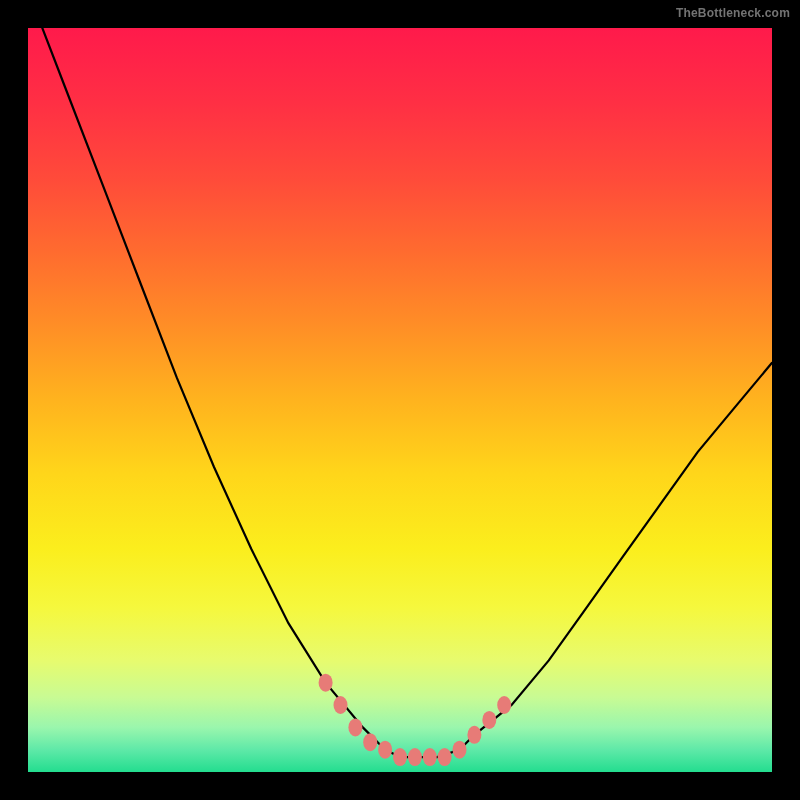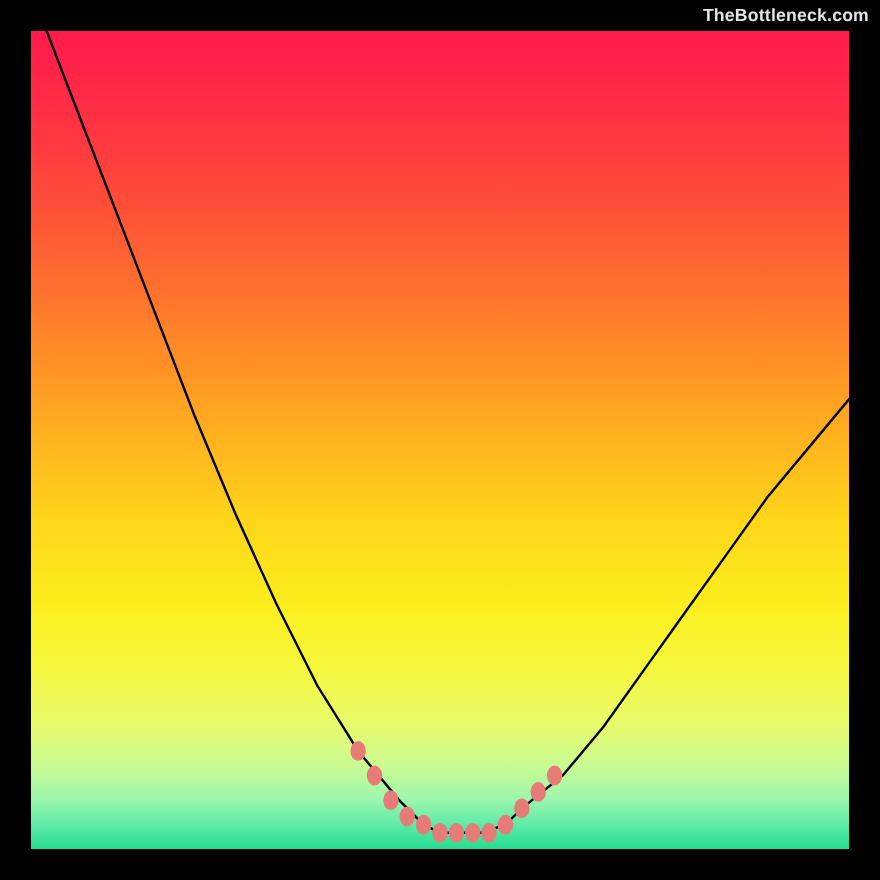--- a/index.html
+++ b/index.html
@@ -13,22 +13,22 @@
   .frame {
     width: 800px;
     height: 800px;
     background: #000;
     position: relative;
   }
   .watermark {
     position: absolute;
     top: 6px;
     right: 10px;
-    color: #e5e5e5;
-    font-size: 16px;
+    color: #737373;
+    font-size: 12px;
     font-weight: bold;
     z-index: 10;
     letter-spacing: 0.2px;
     text-align: right;
   }
   .plot {
     position: absolute;
     left: 28px;
     top: 28px;
     width: 744px;

